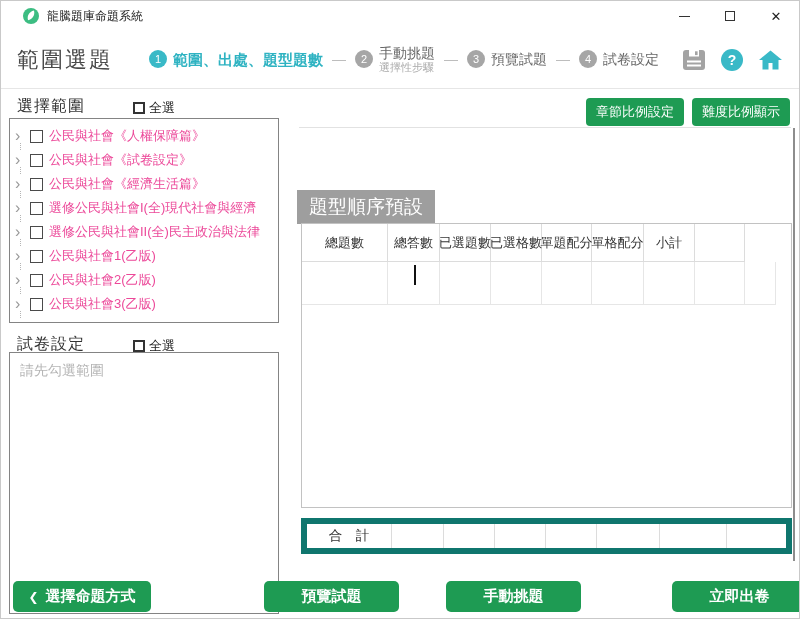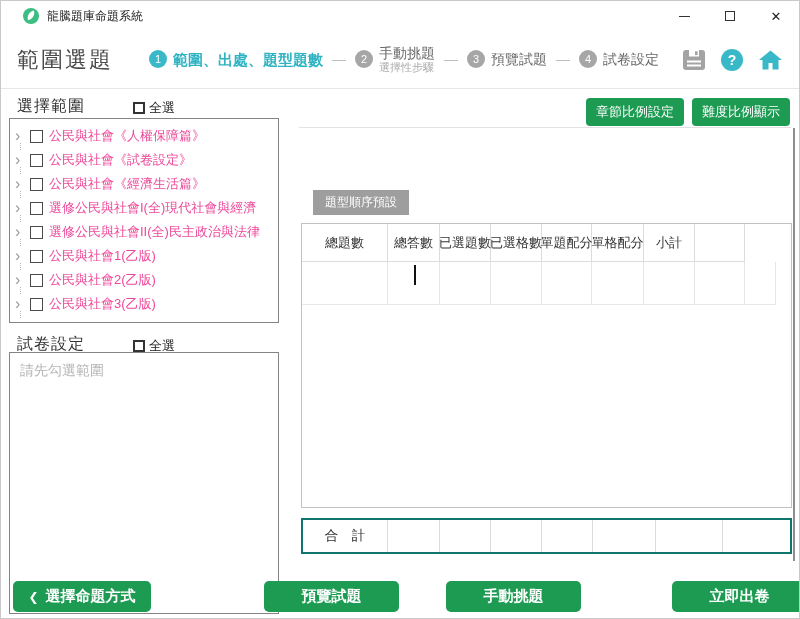--- a/index.html
+++ b/index.html
@@ -58,34 +58,34 @@
   .source-box { position:absolute; left:8px; top:351px; width:270px; height:262px;
                 border:1px solid #848484; background:#fff; padding:8px 10px; }
   .source-placeholder { font-size:14px; color:#b5b5b5; }
 
   
   .main-title { position:absolute; left:298px; top:102px; font-size:15px; color:#4a4a4a; }
   .ratio-buttons { position:absolute; top:97px; right:9px; display:flex; gap:8px; }
   .btn-green-sm { background:#1e9b53; color:#fff; border:none; border-radius:4px;
                   font-size:13px; padding:5px 10px; font-family:inherit; cursor:default; }
   .main-divider { position:absolute; left:298px; right:8px; top:126px; height:1px; background:#e2e2e2; }
-  .preset-btn { position:absolute; left:312px; top:189px; background:#9e9e9e; color:#fff;
-                border:none; border-radius:0; font-size:12px; padding:4px 12px; font-family:inherit; cursor:default; }
+  .preset-btn { position:absolute; left:296px; top:189px; background:#9e9e9e; color:#fff;
+                border:none; border-radius:0; font-size:19px; padding:4px 12px; font-family:inherit; cursor:default; }
 
   .qtable { position:absolute; left:300px; top:222px; width:491px; height:285px;
             border:1px solid #c2c2c2; background:#fff; }
   .qtable-row { display:grid; grid-template-columns:86px 52px 51px 51px 50px 52px 51px 50px 31px; }
   .th { height:38px; display:flex; align-items:center; justify-content:center;
         font-size:13px; color:#333; border-right:1px solid #dcdcdc; border-bottom:1px solid #dcdcdc;
         white-space:nowrap; overflow:visible; }
   .td { height:43px; border-right:1px solid #e6e6e6; border-bottom:1px solid #e6e6e6; position:relative; }
   .caret { position:absolute; left:26px; top:3px; width:2px; height:20px; background:#111; }
 
   .totals { position:absolute; left:300px; top:517px; width:491px; height:36px;
-            border:2px solid #0f766e; background:#fff; display:grid;
+            border:6px solid #0f766e; background:#fff; display:grid;
             grid-template-columns:85px 52px 51px 51px 51px 63px 67px 1fr; }
   .total-cell { border-right:1px solid #dcdcdc; display:flex; align-items:center;
                 justify-content:center; font-size:13.5px; color:#333; }
   .total-cell:last-child { border-right:none; }
 
   .right-vline { position:absolute; left:792px; top:127px; width:2px; height:433px; background:#8d8d8d; }
 
   
   .footer-btn { position:absolute; top:580px; height:31px; background:#1e9b53; color:#fff;
                 border:none; border-radius:5px; font-size:15px; font-weight:600; font-family:inherit;

